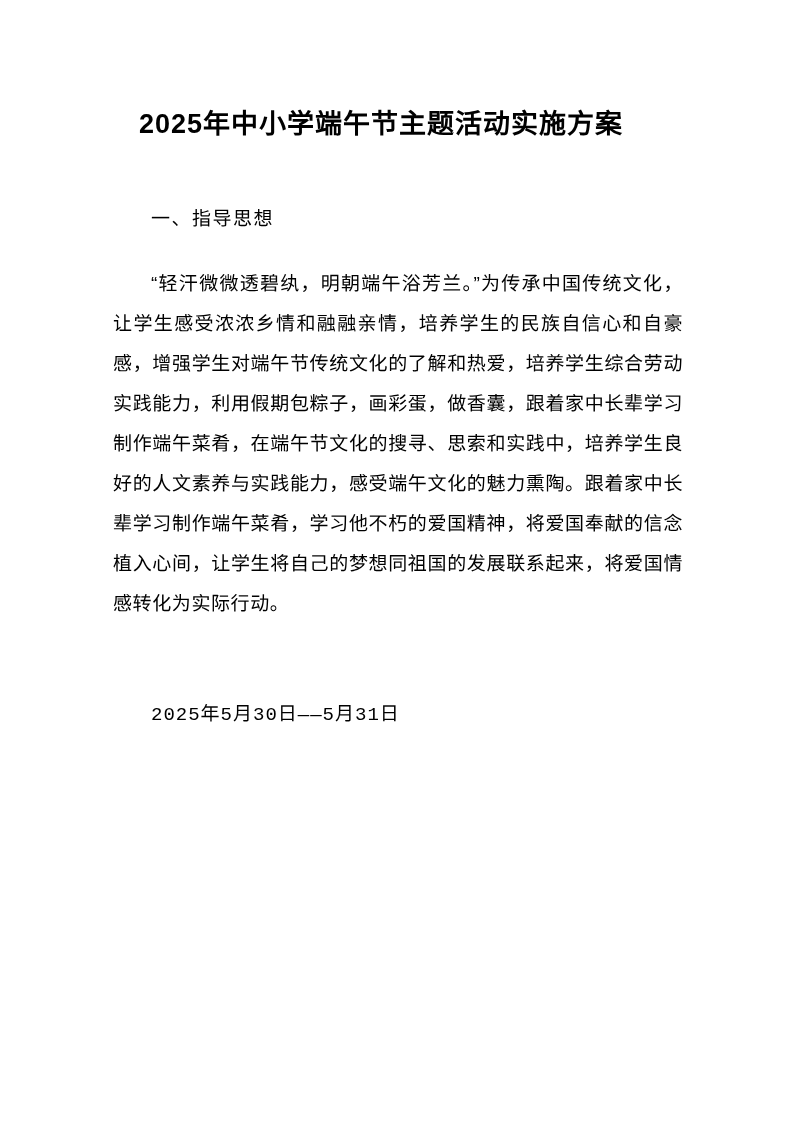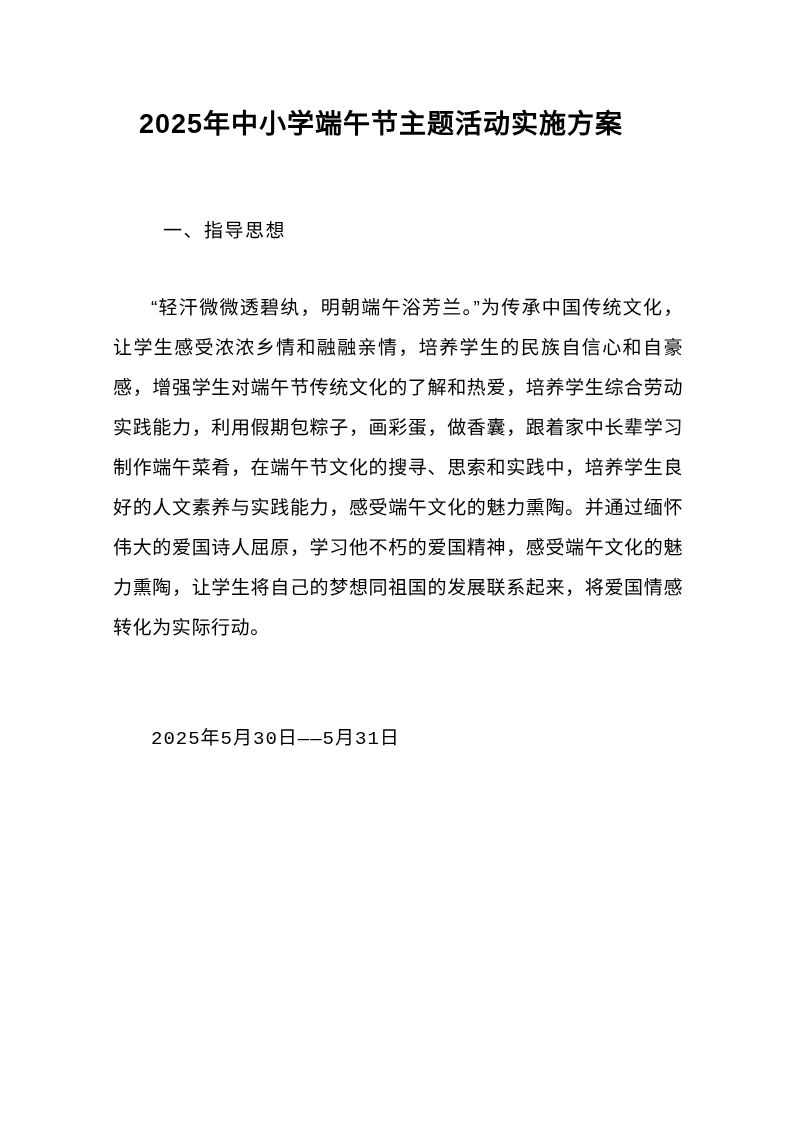--- a/index.html
+++ b/index.html
@@ -35,21 +35,21 @@
     letter-spacing: 1px;
     text-align: left;
     line-height: 40px;
     margin: 0 0 0 26px;
     font-family: "Liberation Sans", "DejaVu Sans", sans-serif;
     white-space: nowrap;
   }
   .heading {
     font-size: 19px;
     line-height: 34px;
-    margin: 12px;
+    margin: 0;
     text-indent: 38px;
     letter-spacing: 1.5px;
     font-family: "Liberation Sans", "DejaVu Sans", sans-serif;
   }
   .para {
     font-size: 19px;
     line-height: 40px;
     margin: 0;
     text-indent: 38px;
     text-align: justify;
@@ -75,21 +75,21 @@
   <div class="content">
 
     <h1 class="doc-title">2025年中小学端午节主题活动实施方案</h1>
 
     <div class="gap-lg"></div>
 
     <p class="heading">一、指导思想</p>
 
     <div class="gap-sm"></div>
 
-    <p class="para">“轻汗微微透碧纨，明朝端午浴芳兰。”为传承中国传统文化，让学生感受浓浓乡情和融融亲情，培养学生的民族自信心和自豪感，增强学生对端午节传统文化的了解和热爱，培养学生综合劳动实践能力，利用假期包粽子，画彩蛋，做香囊，跟着家中长辈学习制作端午菜肴，在端午节文化的搜寻、思索和实践中，培养学生良好的人文素养与实践能力，感受端午文化的魅力熏陶。并通过缅怀伟大的爱国诗人屈原，学习他不朽的爱国精神，感受端午文化的魅力熏陶，让学生将自己的梦想同祖国的发展联系起来，将爱国情感转化为实际行动。</p>
+    <p class="para">“轻汗微微透碧纨，明朝端午浴芳兰。”为传承中国传统文化，让学生感受浓浓乡情和融融亲情，培养学生的民族自信心和自豪感，增强学生对端午节传统文化的了解和热爱，培养学生综合劳动实践能力，利用假期包粽子，画彩蛋，做香囊，跟着家中长辈学习制作端午菜肴，在端午节文化的搜寻、思索和实践中，培养学生良好的人文素养与实践能力，感受端午文化的魅力熏陶。跟着家中长辈学习制作端午菜肴，学习他不朽的爱国精神，将爱国奉献的信念植入心间，让学生将自己的梦想同祖国的发展联系起来，将爱国情感转化为实际行动。</p>
 
     <div class="gap-md"></div>
 
 
     <div class="gap-sm"></div>
 
     <p class="plain">2025年5月30日——5月31日</p>
 
     <div class="gap-md"></div>
 

